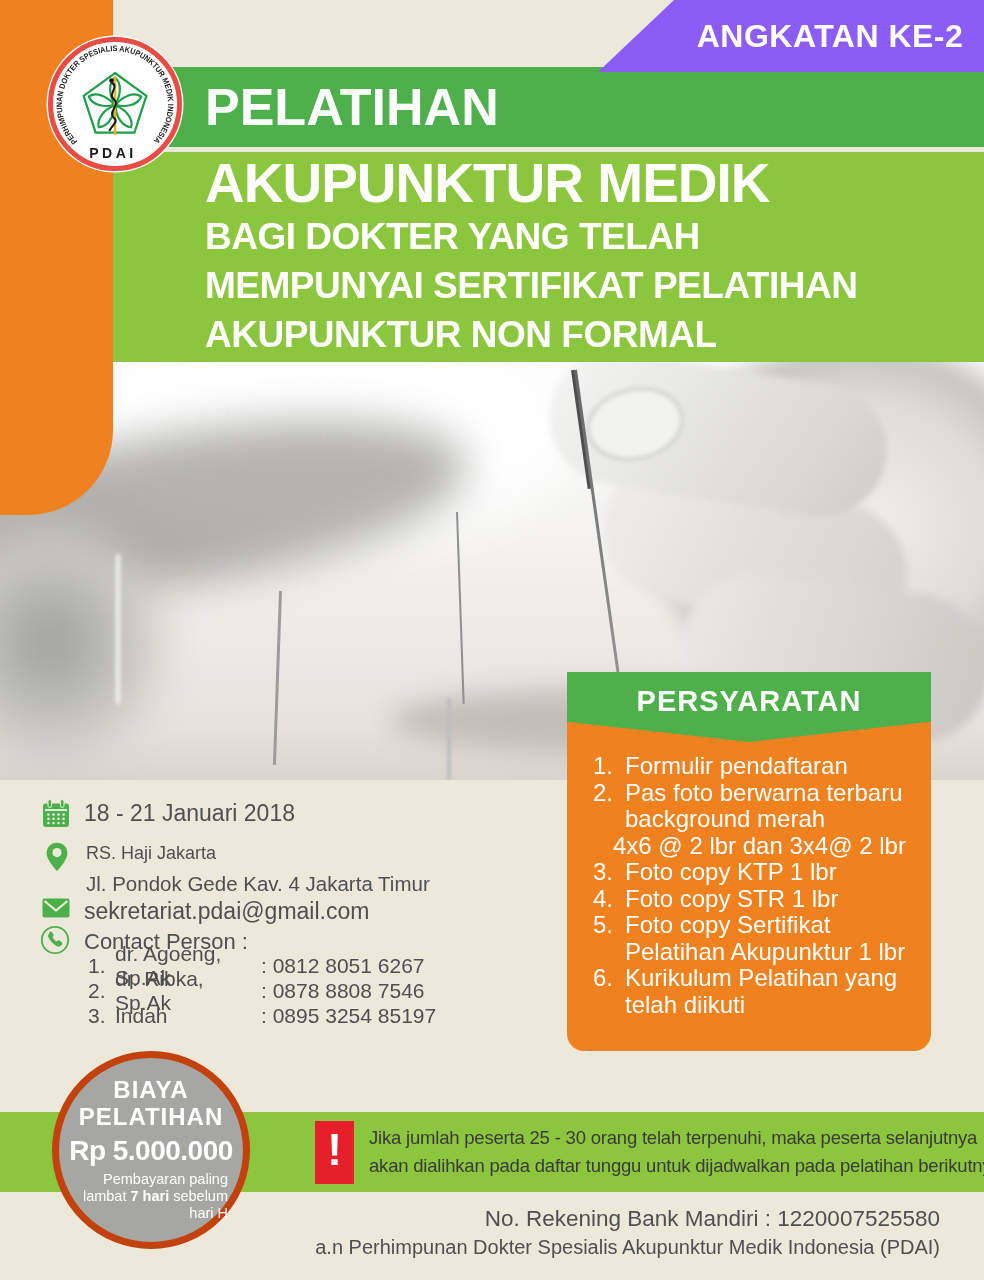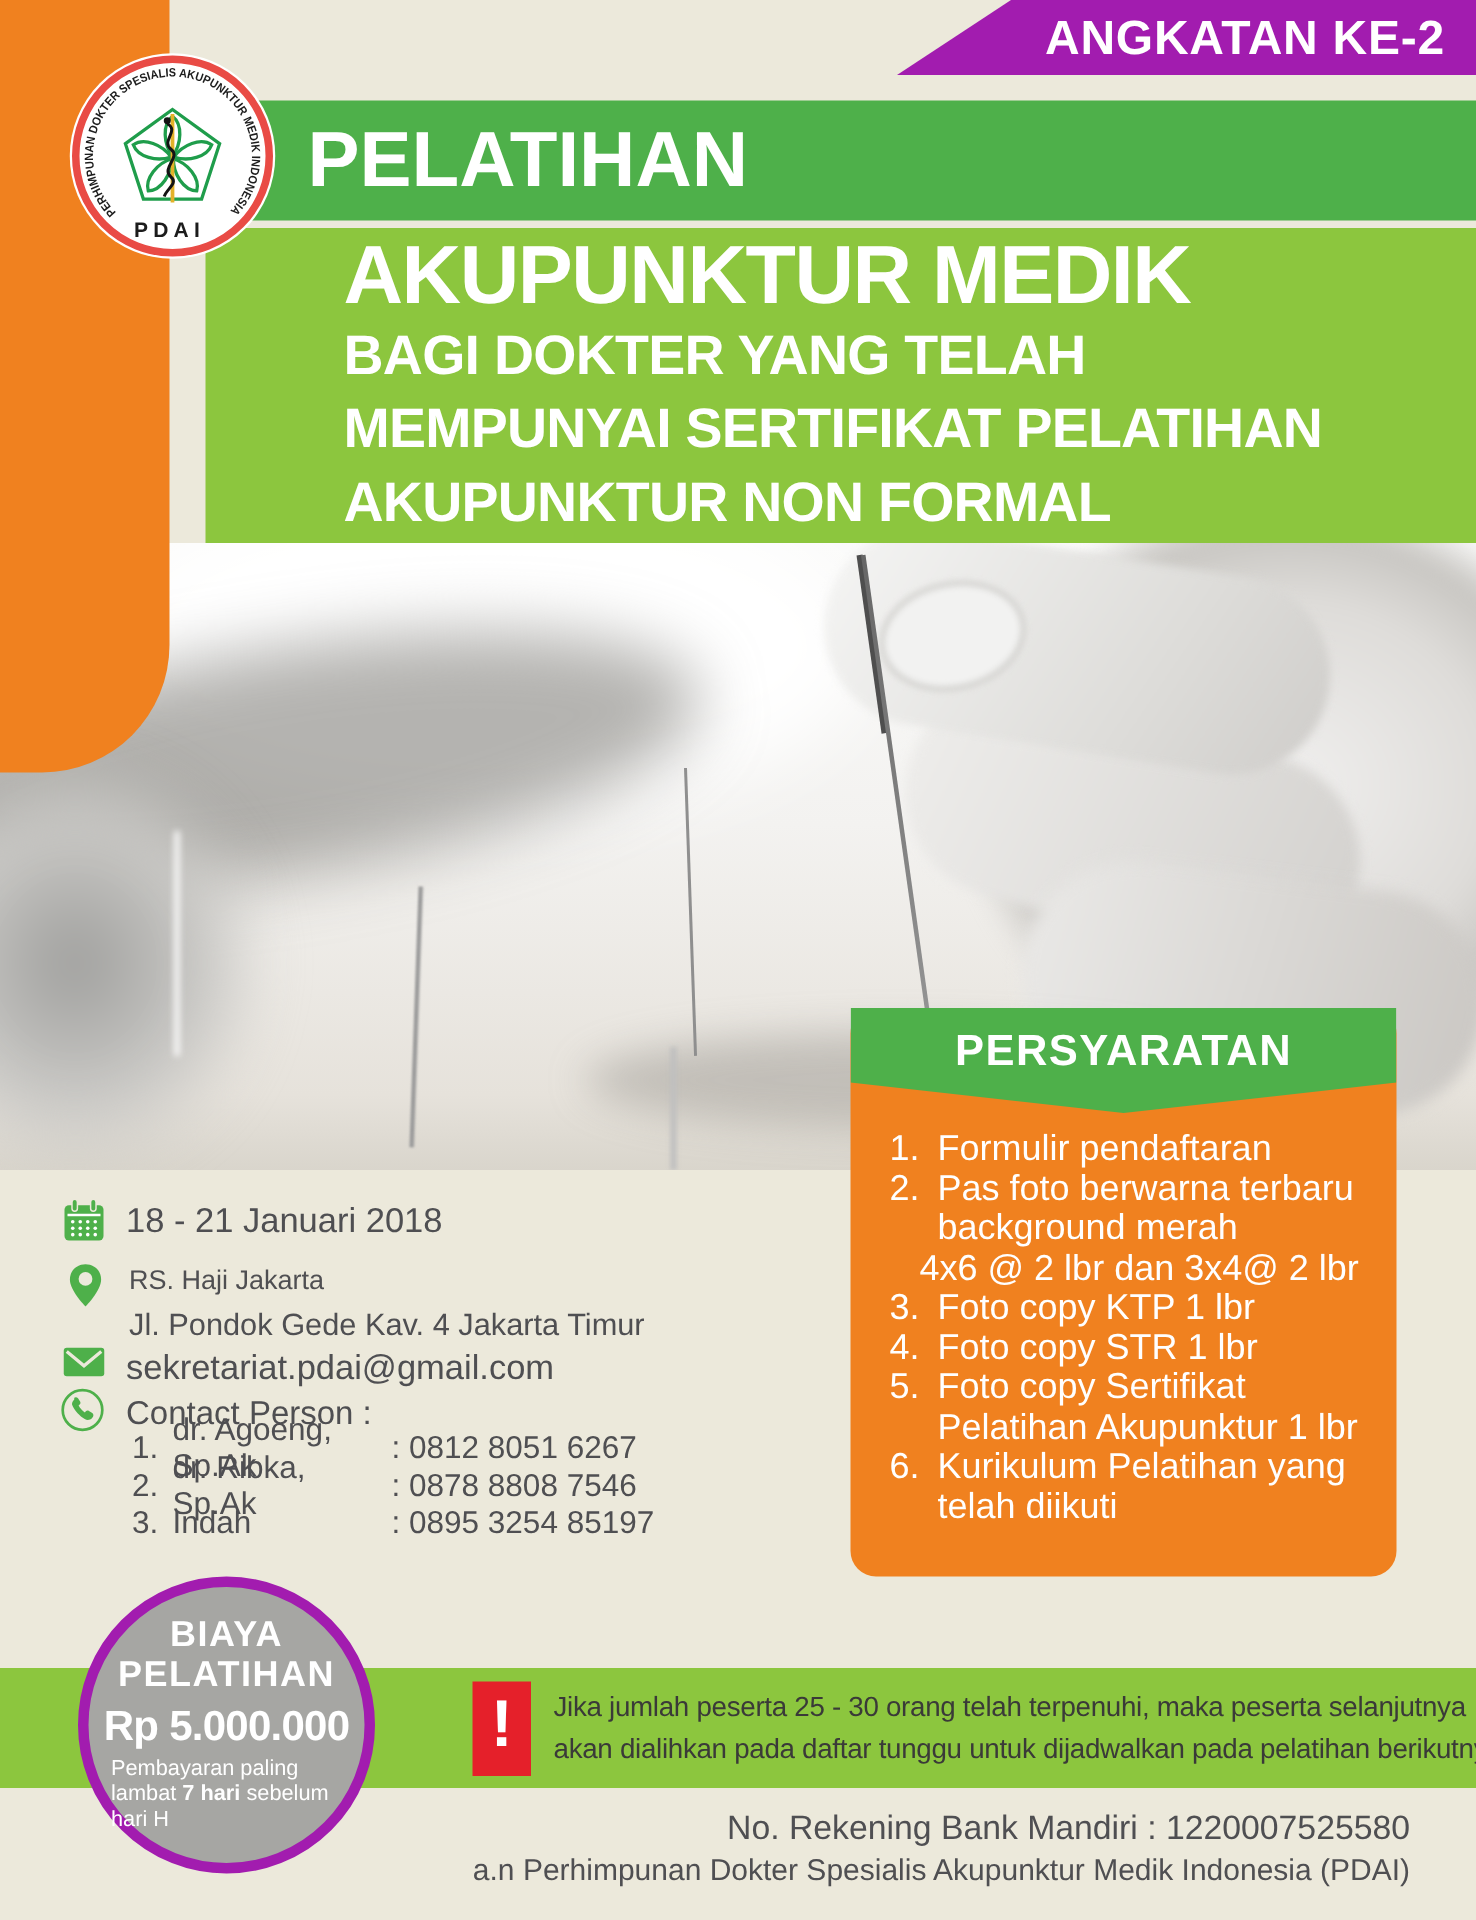--- a/index.html
+++ b/index.html
@@ -38,29 +38,29 @@
   .n1 { left:574px; top:8px; width:2.5px; height:356px; background:linear-gradient(#666,#9a9a9a); transform:rotate(-8deg); }
   .n1h { left:571px; top:8px; width:4px; height:120px; background:#4e4e4e; transform:rotate(-8deg); }
   .n2 { left:456px; top:150px; width:2px; height:192px; background:#8f8f8f; transform:rotate(-2deg); }
   .n3 { left:279px; top:229px; width:3px; height:174px; background:#9c9c9c; filter:blur(.6px); transform:rotate(2deg); }
   .n4 { left:447px; top:336px; width:3.5px; height:82px; background:#bfbfbf; filter:blur(1.5px); }
   .n5 { left:116px; top:192px; width:4px; height:150px; background:rgba(255,255,255,.85); filter:blur(2px); }
 
   
   .orange-bar { left:0; top:0; width:113px; height:515px; background:#f0811f;
     border-radius:0 0 85px 0; z-index:2; }
-  .badge { left:598px; top:0; width:386px; height:50px; background:#a21caf; z-index:3;
+  .badge { left:598px; top:0; width:386px; height:72px; background:#8b5cf6; z-index:3;
     clip-path:polygon(76px 0, 100% 0, 100% 100%, 0 100%);
     display:flex; align-items:center; justify-content:center; padding-left:78px;
     color:#fff; font-size:32px; font-weight:800; letter-spacing:.5px; white-space:nowrap; }
   .band-green { left:113px; right:0; top:67px; height:80px; background:#4eb04a; z-index:2;
     display:flex; align-items:center; padding-left:92px; }
   .kicker { color:#fff; font-size:52px; font-weight:800; letter-spacing:0; white-space:nowrap; }
   .band-lime { left:113px; right:0; top:152px; height:210px; background:#8cc63e; z-index:2;
-    padding:2px 4px 0 92px; color:#fff;margin-left:24px; }
+    padding:2px 4px 0 92px; color:#fff; }
   .lime-title { font-size:55px; font-weight:800; line-height:58px; letter-spacing:-1px; white-space:nowrap; }
   .lime-sub { font-size:37px; font-weight:800; line-height:49px; letter-spacing:-.5px; white-space:nowrap; }
   .logo { left:45px; top:34px; width:140px; height:140px; z-index:4; }
 
   
   .org-title { left:48px; top:655px; z-index:5; color:#59595c; font-size:28px; font-weight:800;
     line-height:33px; white-space:nowrap; letter-spacing:.2px; }
 
   
   .psy { left:567px; top:672px; width:364px; height:379px; background:#f0811f; z-index:6;border-radius:17px; }
@@ -88,21 +88,21 @@
   .c-name { width:146px; }
 
   
   .warn-band { left:0; right:0; top:1112px; height:80px; background:#8cc63e; z-index:3; }
   .warn-mark { left:315px; top:1121px; width:39px; height:63px; background:#e5202a; z-index:4;
     color:#fff; font-size:44px; font-weight:800; display:flex; align-items:center; justify-content:center;
     padding-bottom:5px; }
   .warn-text { left:369px; top:1124px; z-index:4; color:#3a3a38; font-size:18.5px;
     line-height:27.5px; letter-spacing:-.2px; white-space:nowrap; }
   .biaya { left:52px; top:1051px; width:198px; height:198px; border-radius:50%;
-    background:#a6a6a3; border:7px solid #a21caf; z-index:6; color:#fff; text-align:left;
+    background:#a6a6a3; border:7px solid #c2410c; z-index:6; color:#fff; text-align:right;
     display:flex; flex-direction:column; align-items:center; padding-top:18px; }
   .b-line { font-size:24px; font-weight:800; letter-spacing:1px; line-height:27px; }
   .b-amount { font-size:28px; font-weight:700; letter-spacing:-.5px; margin:5px 0 4px; white-space:nowrap; }
   .b-note { width:154px; font-size:14.5px; line-height:17px; }
   .b-note b { font-weight:700; }
   .bank { right:44px; top:1206px; text-align:right; z-index:4; color:#4f4f52; }
   .bank-1 { font-size:22.5px; white-space:nowrap; }
   .bank-2 { font-size:20px; margin-top:4px; white-space:nowrap; }
 </style>
 </head>

